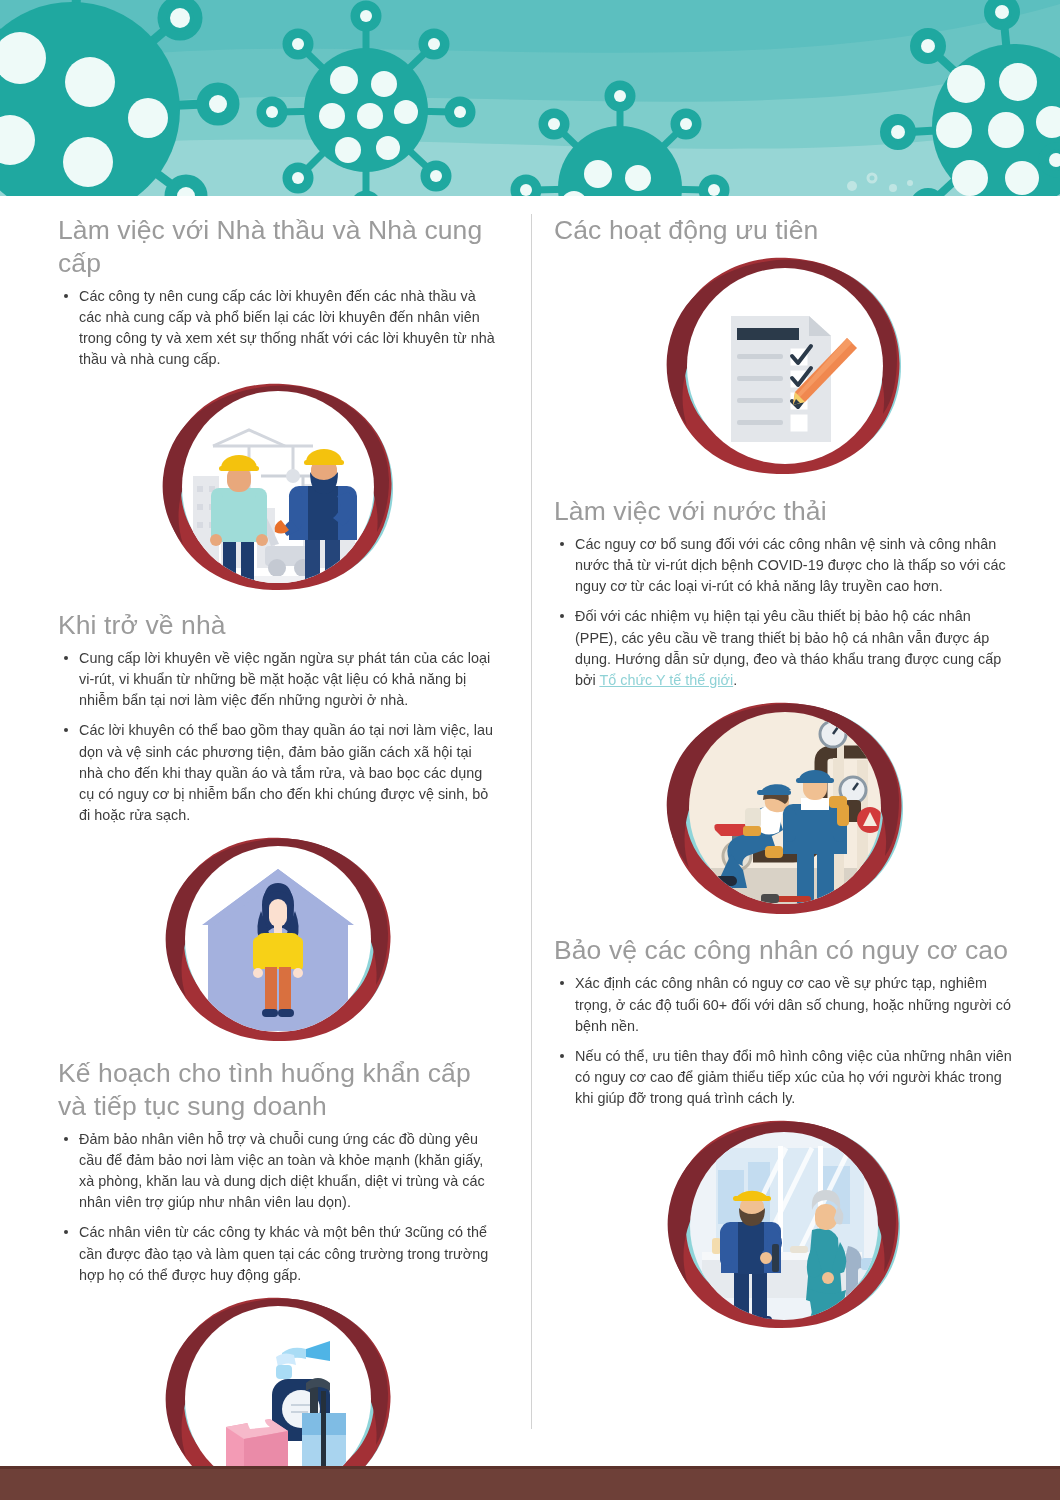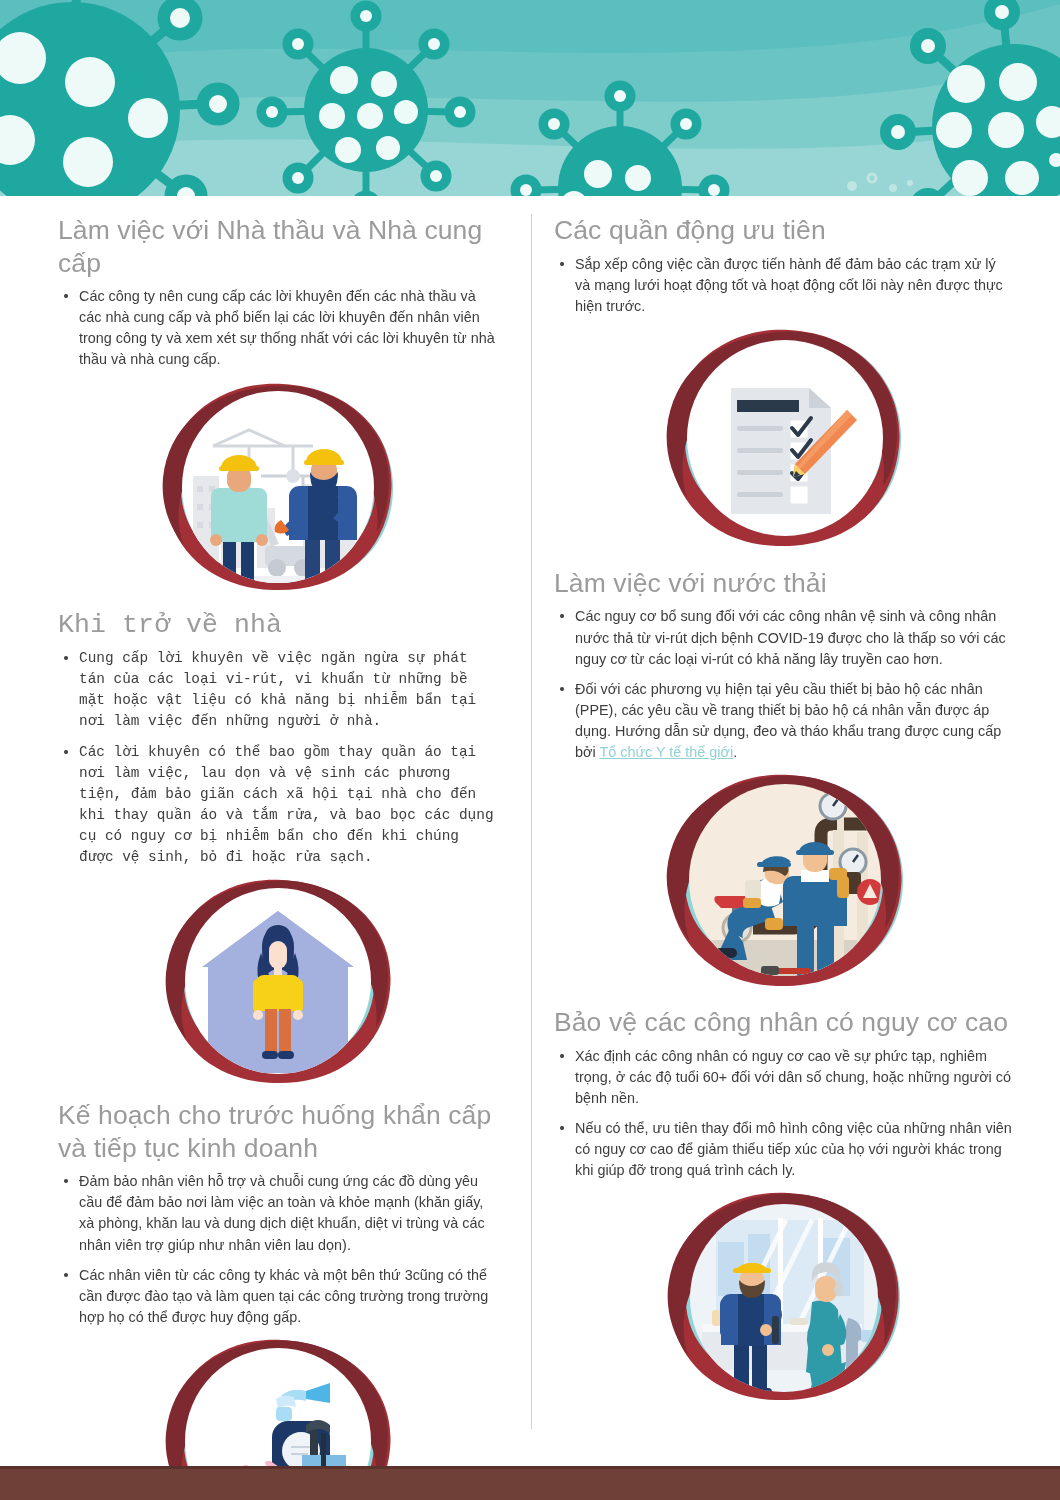--- a/index.html
+++ b/index.html
@@ -342,21 +342,21 @@
                   <path d="M157 92 q0 22 14 22 q14 0 14 -22 q-6 8 -14 8 q-10 0 -14 -8 Z" fill="#1e3f73"></path>
                   <path d="M153 82 a18 13 0 0 1 36 0 Z" fill="#f4c20d"></path>
                   <rect x="151" y="80" width="40" height="5" rx="2.5" fill="#f4c20d"></rect>
                 </g>
               </g>
             </svg>
           </div>
         </div>
       </div>
 
-      <div class="section" style="margin-top:14px;font-family:Liberation Mono, monospace;">
+      <div class="section" style="margin-top:14px;">
         <h2 class="sec-title">Khi trở về nhà</h2>
         <ul class="bullets">
           <li>Cung cấp lời khuyên về việc ngăn ngừa sự phát tán của các loại vi-rút, vi khuẩn từ những bề mặt hoặc vật liệu có khả năng bị nhiễm bẩn tại nơi làm việc đến những người ở nhà.</li>
           <li>Các lời khuyên có thể bao gồm thay quần áo tại nơi làm việc, lau dọn và vệ sinh các phương tiện, đảm bảo giãn cách xã hội tại nhà cho đến khi thay quần áo và tắm rửa, và bao bọc các dụng cụ có nguy cơ bị nhiễm bẩn cho đến khi chúng được vệ sinh, bỏ đi hoặc rửa sạch.</li>
         </ul>
         <div class="illus-wrap">
           <div class="illus">
             <svg width="240" height="210" viewBox="0 0 240 210" xmlns="http://www.w3.org/2000/svg">
               <g>
                 <path d="M120 6 C 190 2 232 50 232 104 C 232 166 186 204 120 204 C 54 204 10 164 10 102 C 10 48 52 10 120 6 Z" fill="#8ed4d9"></path>
@@ -388,21 +388,21 @@
                   <rect x="104" y="174" width="16" height="8" rx="4" fill="#20386b"></rect>
                   <rect x="120" y="174" width="16" height="8" rx="4" fill="#20386b"></rect>
                 </g>
               </g>
             </svg>
           </div>
         </div>
       </div>
 
       <div class="section" style="margin-top:12px;">
-        <h2 class="sec-title">Kế hoạch cho trước huống khẩn cấp và tiếp tục kinh doanh</h2>
+        <h2 class="sec-title">Kế hoạch cho tình huống khẩn cấp và tiếp tục sung doanh</h2>
         <ul class="bullets">
           <li>Đảm bảo nhân viên hỗ trợ và chuỗi cung ứng các đồ dùng yêu cầu để đảm bảo nơi làm việc an toàn và khỏe mạnh (khăn giấy, xà phòng, khăn lau và dung dịch diệt khuẩn, diệt vi trùng và các nhân viên trợ giúp như nhân viên lau dọn).</li>
           <li>Các nhân viên từ các công ty khác và một bên thứ 3cũng có thể cần được đào tạo và làm quen tại các công trường trong trường hợp họ có thể được huy động gấp.</li>
         </ul>
         <div class="illus-wrap">
           <div class="illus">
             <svg width="240" height="210" viewBox="0 0 240 210" xmlns="http://www.w3.org/2000/svg">
               <g>
                 <path d="M120 6 C 190 2 232 50 232 104 C 232 166 186 204 120 204 C 54 204 10 164 10 102 C 10 48 52 10 120 6 Z" fill="#8ed4d9"></path>
                 <path d="M124 3 C 194 7 238 54 232 112 C 226 172 180 208 116 206 C 50 204 8 160 10 100 C 12 44 58 -1 124 3 Z M120 22 C 66 18 28 52 26 102 C 24 152 64 186 118 188 C 172 190 214 158 216 110 C 218 62 174 26 120 22 Z" fill="#a33036"></path>
@@ -444,23 +444,22 @@
               </g>
             </svg>
           </div>
         </div>
       </div>
     </div>
 
     <div class="col right">
 
       <div class="section">
-        <h2 class="sec-title">Các quần động ưu tiên</h2>
+        <h2 class="sec-title">Các hoạt động ưu tiên</h2>
         <ul class="bullets">
-          <li>Sắp xếp công việc cần được tiến hành để đảm bảo các trạm xử lý và mạng lưới hoạt động tốt và hoạt động cốt lõi này nên được thực hiện trước.</li>
         </ul>
         <div class="illus-wrap">
           <div class="illus">
             <svg width="250" height="225" viewBox="0 0 250 225" xmlns="http://www.w3.org/2000/svg">
               <g>
                 <path d="M126 8 C 198 4 242 54 242 112 C 242 176 192 218 124 218 C 56 218 12 176 12 112 C 12 54 56 12 126 8 Z" fill="#8ed4d9"></path>
                 <path d="M130 4 C 202 8 246 60 240 120 C 234 184 186 222 118 220 C 52 218 8 172 10 108 C 12 48 62 0 130 4 Z M124 26 C 68 22 28 58 26 110 C 24 164 66 200 122 202 C 178 204 222 170 224 118 C 226 66 180 30 124 26 Z" fill="#a33036"></path>
                 <path d="M118 6 C 184 0 238 46 238 104 C 238 126 234 146 224 160 C 230 122 212 80 170 58 C 126 36 66 46 40 88 C 22 116 20 148 28 172 C 12 150 6 126 8 102 C 14 46 58 12 118 6 Z" fill="#7e2830"></path>
               </g>
               <clipPath id="clipCheck">
@@ -501,21 +500,21 @@
               </g>
             </svg>
           </div>
         </div>
       </div>
 
       <div class="section" style="margin-top:16px;">
         <h2 class="sec-title">Làm việc với nước thải</h2>
         <ul class="bullets">
           <li><span>Các nguy cơ bổ sung đối với các công nhân vệ sinh và công nhân nước thả từ vi-rút dịch bệnh COVID-19 được cho là thấp so với các nguy cơ từ các loại vi-rút có khả năng lây truyền cao hơn.</span></li>
-          <li><span>Đối với các phương vụ hiện tại yêu cầu thiết bị bảo hộ các nhân (PPE), các yêu cầu về trang thiết bị bảo hộ cá nhân vẫn được áp dụng. Hướng dẫn sử dụng, đeo và tháo khẩu trang được cung cấp bởi </span><a class="lnk" href="#">Tổ chức Y tế thế giới</a><span>.</span></li>
+          <li><span>Đối với các nhiệm vụ hiện tại yêu cầu thiết bị bảo hộ các nhân (PPE), các yêu cầu về trang thiết bị bảo hộ cá nhân vẫn được áp dụng. Hướng dẫn sử dụng, đeo và tháo khẩu trang được cung cấp bởi </span><a class="lnk" href="#">Tổ chức Y tế thế giới</a><span>.</span></li>
         </ul>
         <div class="illus-wrap">
           <div class="illus">
             <svg width="255" height="218" viewBox="0 0 255 218" xmlns="http://www.w3.org/2000/svg">
               <g>
                 <path d="M128 6 C 200 2 246 52 246 108 C 246 172 196 212 126 212 C 58 212 12 170 12 106 C 12 50 58 10 128 6 Z" fill="#8ed4d9"></path>
                 <path d="M132 3 C 204 7 250 56 244 116 C 238 178 190 216 120 214 C 54 212 10 166 12 104 C 14 46 64 -1 132 3 Z M126 24 C 70 20 30 56 28 106 C 26 158 68 194 124 196 C 180 198 224 164 226 114 C 228 64 182 28 126 24 Z" fill="#a33036"></path>
                 <path d="M120 4 C 186 -2 242 44 242 100 C 242 122 238 142 228 156 C 234 118 216 76 174 56 C 130 34 70 44 44 84 C 26 112 24 144 32 168 C 16 146 8 122 10 98 C 16 42 60 10 120 4 Z" fill="#7e2830"></path>
               </g>
               <clipPath id="clipPlumb">

